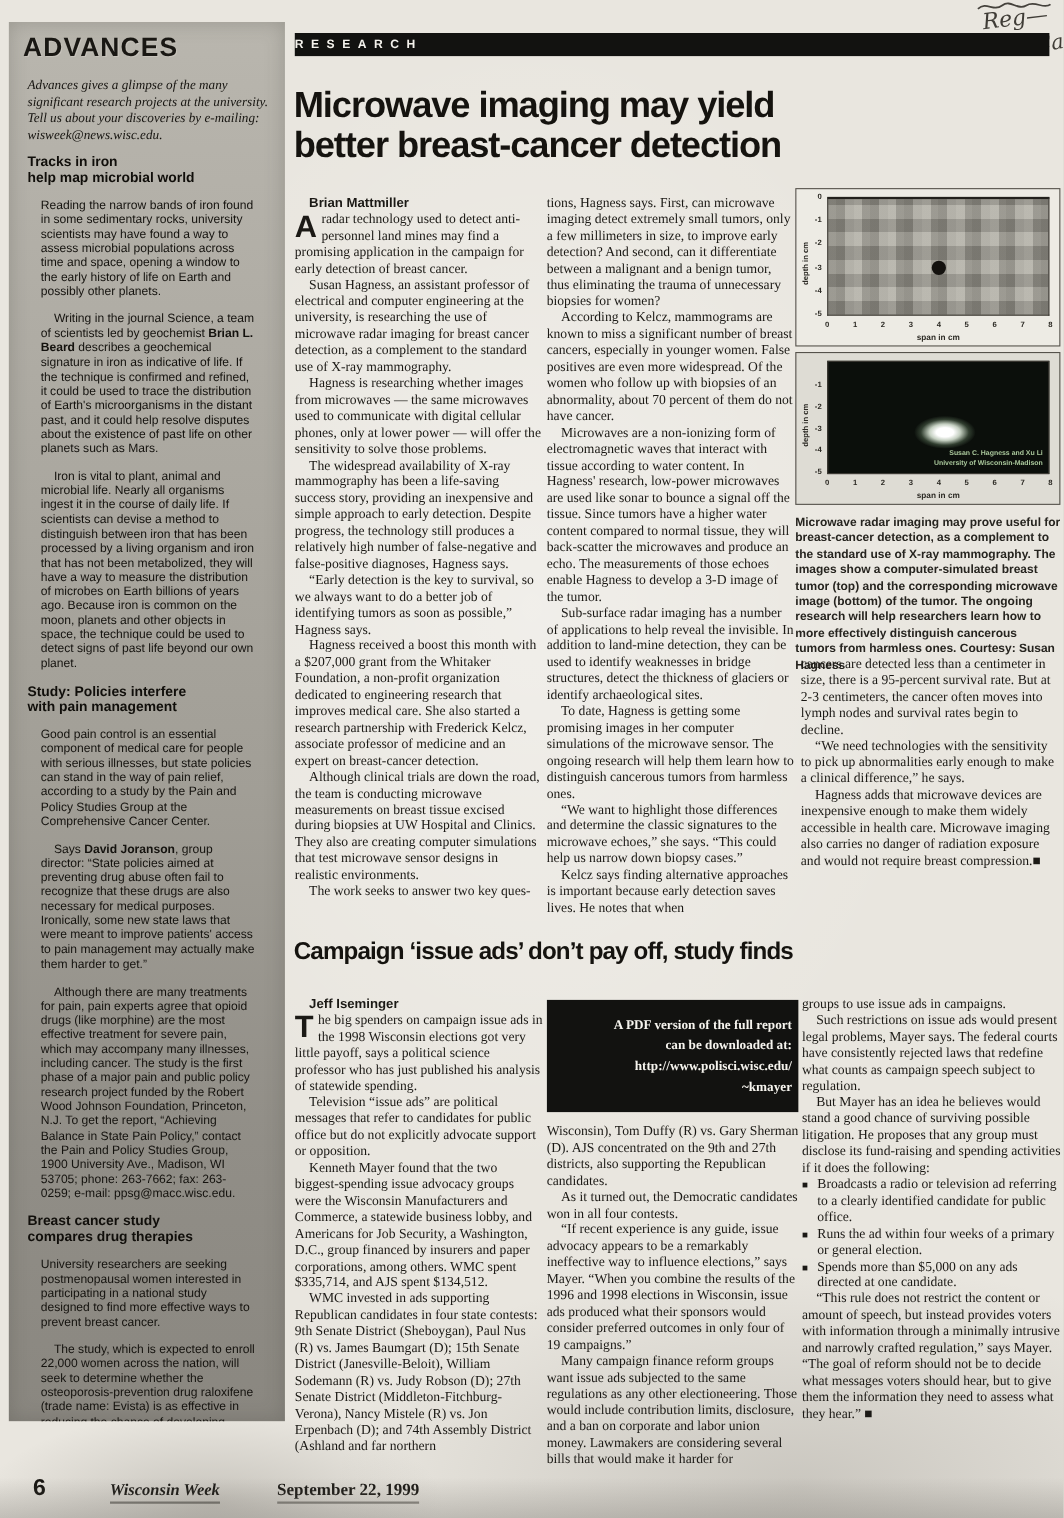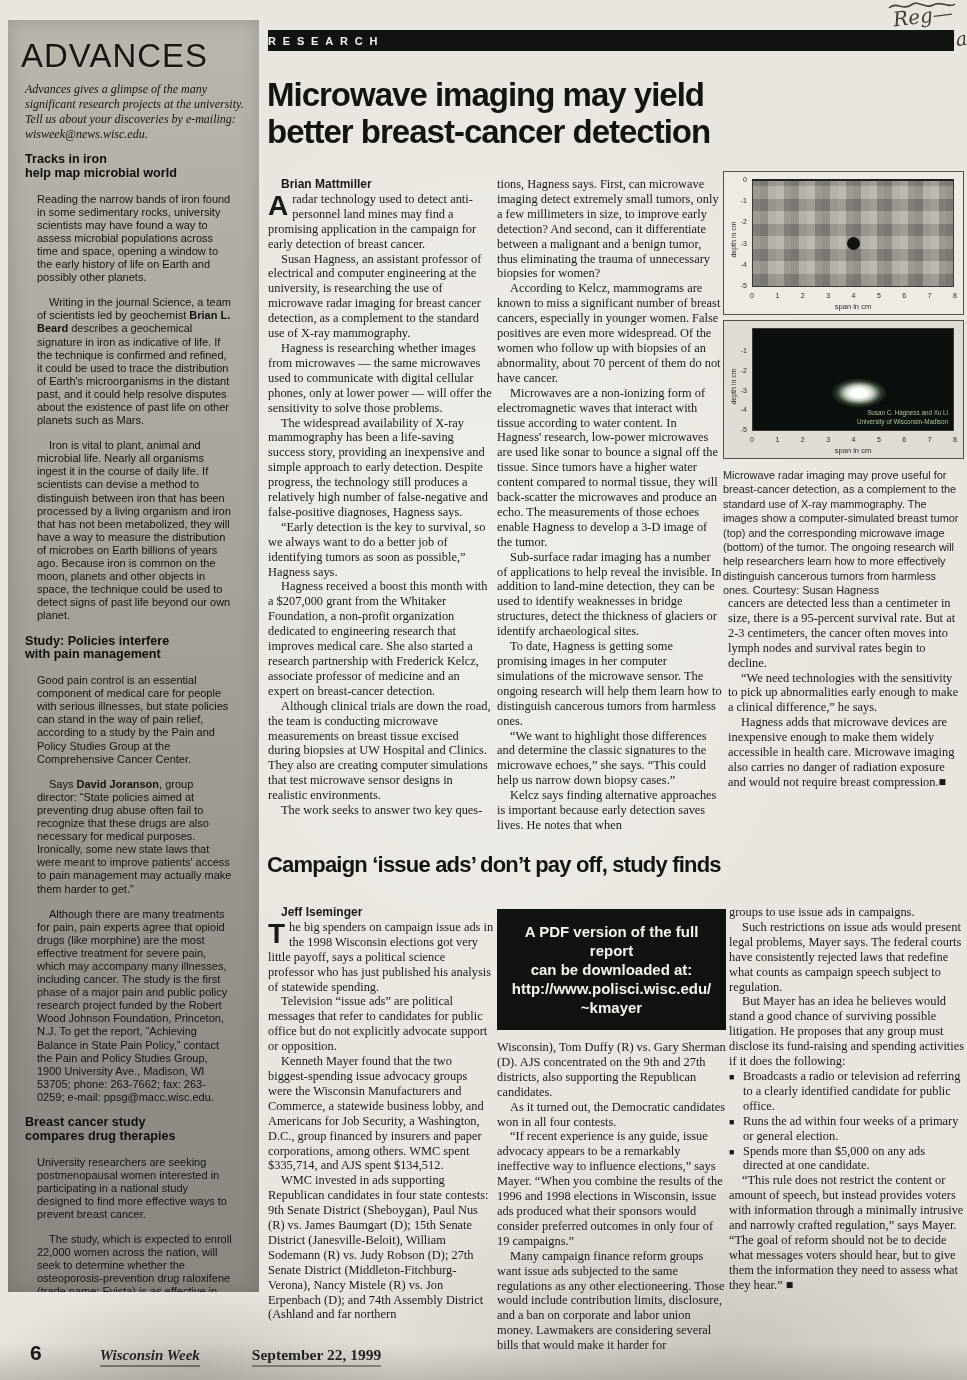--- a/index.html
+++ b/index.html
@@ -8,22 +8,22 @@
       radial-gradient(ellipse 600px 300px at 75% 98%, rgba(120,116,108,.28), transparent 70%),
       radial-gradient(ellipse 300px 120px at 20% 99%, rgba(120,116,108,.30), transparent 70%),
       radial-gradient(ellipse 500px 700px at 50% 40%, rgba(255,255,255,.35), transparent 75%),
       #e9e6df;
     font-family:"Liberation Serif",serif;color:#1b1915;}
   
   .sidebar{position:absolute;left:8px;top:20px;width:251px;height:1272px;box-sizing:border-box;
     padding:6px 15px 10px 17px;overflow:hidden;
     background:linear-gradient(180deg,#b9b6ae 0%,#aeaba3 25%,#a19e96 55%,#918e87 80%,#8a8780 100%);
     box-shadow:inset 0 0 18px rgba(60,58,52,.25);}
-  .advances-title{font-family:"Liberation Sans",sans-serif;font-weight:400;font-size:33px;line-height:36px;
-    letter-spacing:1px;color:#191713;margin:12px 0 8px -4px;text-shadow:1px 1px 0 rgba(225,222,214,.35);}
+  .advances-title{font-family:"Liberation Sans",sans-serif;font-weight:700;font-size:24px;line-height:36px;
+    letter-spacing:1px;color:#191713;margin:0 0 8px -4px;text-shadow:1px 1px 0 rgba(225,222,214,.35);}
   .sb-intro{font-style:italic;font-size:12px;line-height:15px;margin:0 0 10px;color:#15130f;}
   .sb-h{font-family:"Liberation Sans",sans-serif;font-weight:bold;font-size:12.6px;line-height:13.8px;margin:11px 0 2px;color:#100e0a;}
   .sidebar p.sb-p{font-family:"Liberation Sans",sans-serif;font-size:11px;line-height:13.1px;margin:12px;color:#14120e;}
   .sidebar p.ind{text-indent:12px;}
   .sidebar b{font-weight:bold;}
   
   .research-bar{position:absolute;left:268px;top:30px;width:686px;height:21px;background:#121210;
     display:flex;align-items:center;justify-content:flex-start;}
   .research-bar span{color:#f4f2ec;font-family:"Liberation Sans",sans-serif;font-weight:bold;font-size:11px;
     letter-spacing:.62em;margin-right:-.62em;}
@@ -39,27 +39,27 @@
   .byline{font-family:"Liberation Sans",sans-serif;font-weight:bold;font-size:12px;margin:0 0 4px;text-indent:0;}
   .dropcap{float:left;font-family:"Liberation Sans",sans-serif;font-weight:900;font-size:28px;line-height:25px;padding:1px 4px 0 0;}
   .a1c1{left:268px;top:177px;width:225px;height:670px;}
   .a1c2{left:497px;top:177px;width:225px;height:670px;}
   .a1c3{left:728px;top:596px;width:237px;height:255px;}
   .a2c1{left:268px;top:905px;width:226px;height:462px;}
   .a2c2{left:497px;top:907px;width:229px;height:460px;}
   .a2c3{left:729px;top:905px;width:236px;height:465px;}
   
   .pdf-box{background:#121210;color:#f6f4ee;text-align:center;padding:13px 6px;margin:2px 0 10px;}
-  .pdf-box div{font-family:Liberation Sans, sans-serif;font-weight:bold;font-size:15px;line-height:19px;}
+  .pdf-box div{font-family:Liberation Serif, serif;font-weight:bold;font-size:12px;line-height:19px;text-align:right;}
   
   ul.bullets{margin:0;padding:0;list-style:none;}
   ul.bullets li{position:relative;padding-left:14px;margin:0;}
   ul.bullets li::before{content:"■";position:absolute;left:0;top:1px;font-size:9px;}
   
-  .figure{position:absolute;left:723px;top:171px;width:241px;}
+  .figure{position:absolute;left:723px;top:171px;width:241px;font-weight:bold;}
   .plot{position:relative;width:241px;box-sizing:border-box;border:1px solid #55524b;background:#edebe4;}
   .plot1{height:144px;margin-bottom:5px;}
   .plot2{height:139px;background:#dedcd4;}
   .parea{position:absolute;left:28px;top:7px;right:9px;bottom:27px;border:1px solid #3c3a34;}
   .parea1{background:
       repeating-linear-gradient(90deg, rgba(66,64,58,.20) 0 15px, rgba(216,214,205,.20) 15px 31px),
       repeating-linear-gradient(0deg, rgba(66,64,58,.24) 0 12px, rgba(212,210,200,.24) 12px 25px),
       repeating-linear-gradient(90deg, rgba(118,116,108,.16) 7px 23px, rgba(192,190,180,.16) 23px 38px),
       #a5a39b;
     border-top:2px solid #22201c;}

